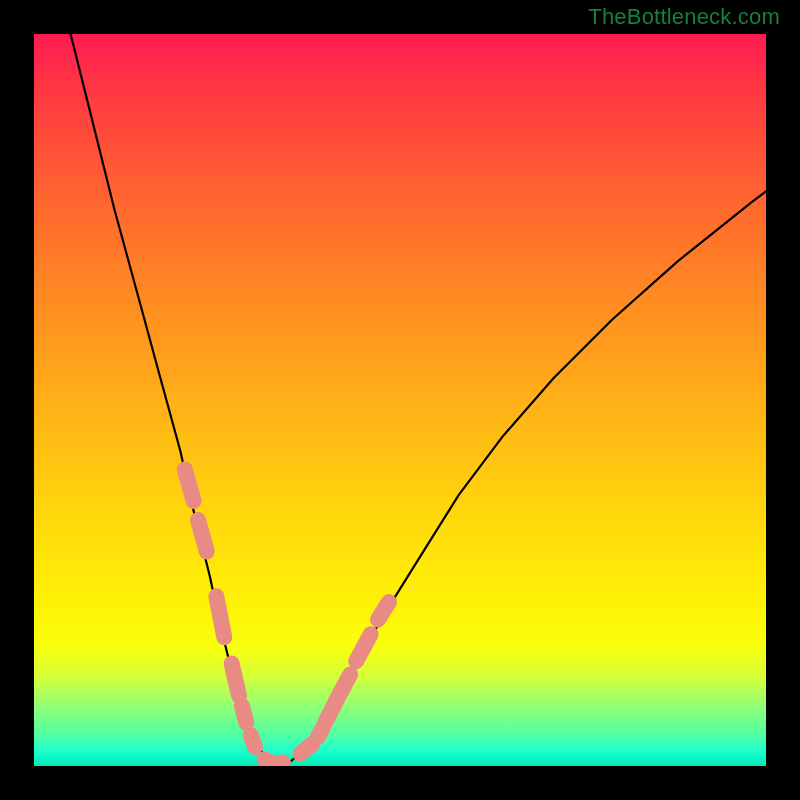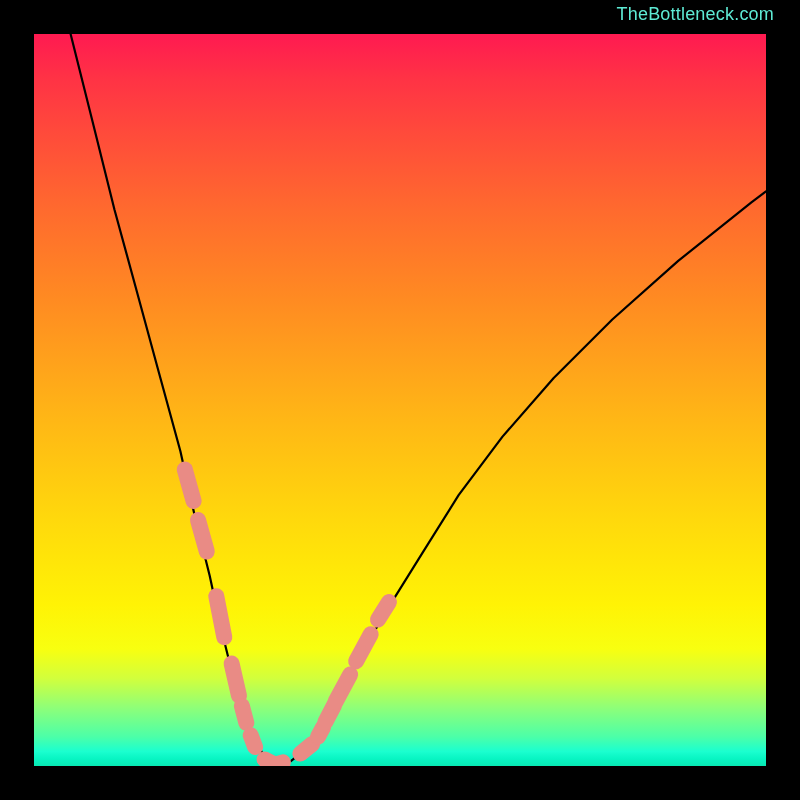--- a/index.html
+++ b/index.html
@@ -48,23 +48,23 @@
     position: absolute;
     left: 0;
     top: 0;
     width: 732px;
     height: 732px;
     pointer-events: none;
   }
   .watermark {
     position: absolute;
     top: 4px;
-    right: 26px;
-    color: #5eead4;
-    font-size: 18px;
+    right: 20px;
+    color: #15803d;
+    font-size: 22px;
     letter-spacing: 0.2px;
     font-weight: 400;
     user-select: none;
   }
 </style>
 </head>
 <body>
 
 <div class="frame">
   <div class="watermark">TheBottleneck.com</div>

